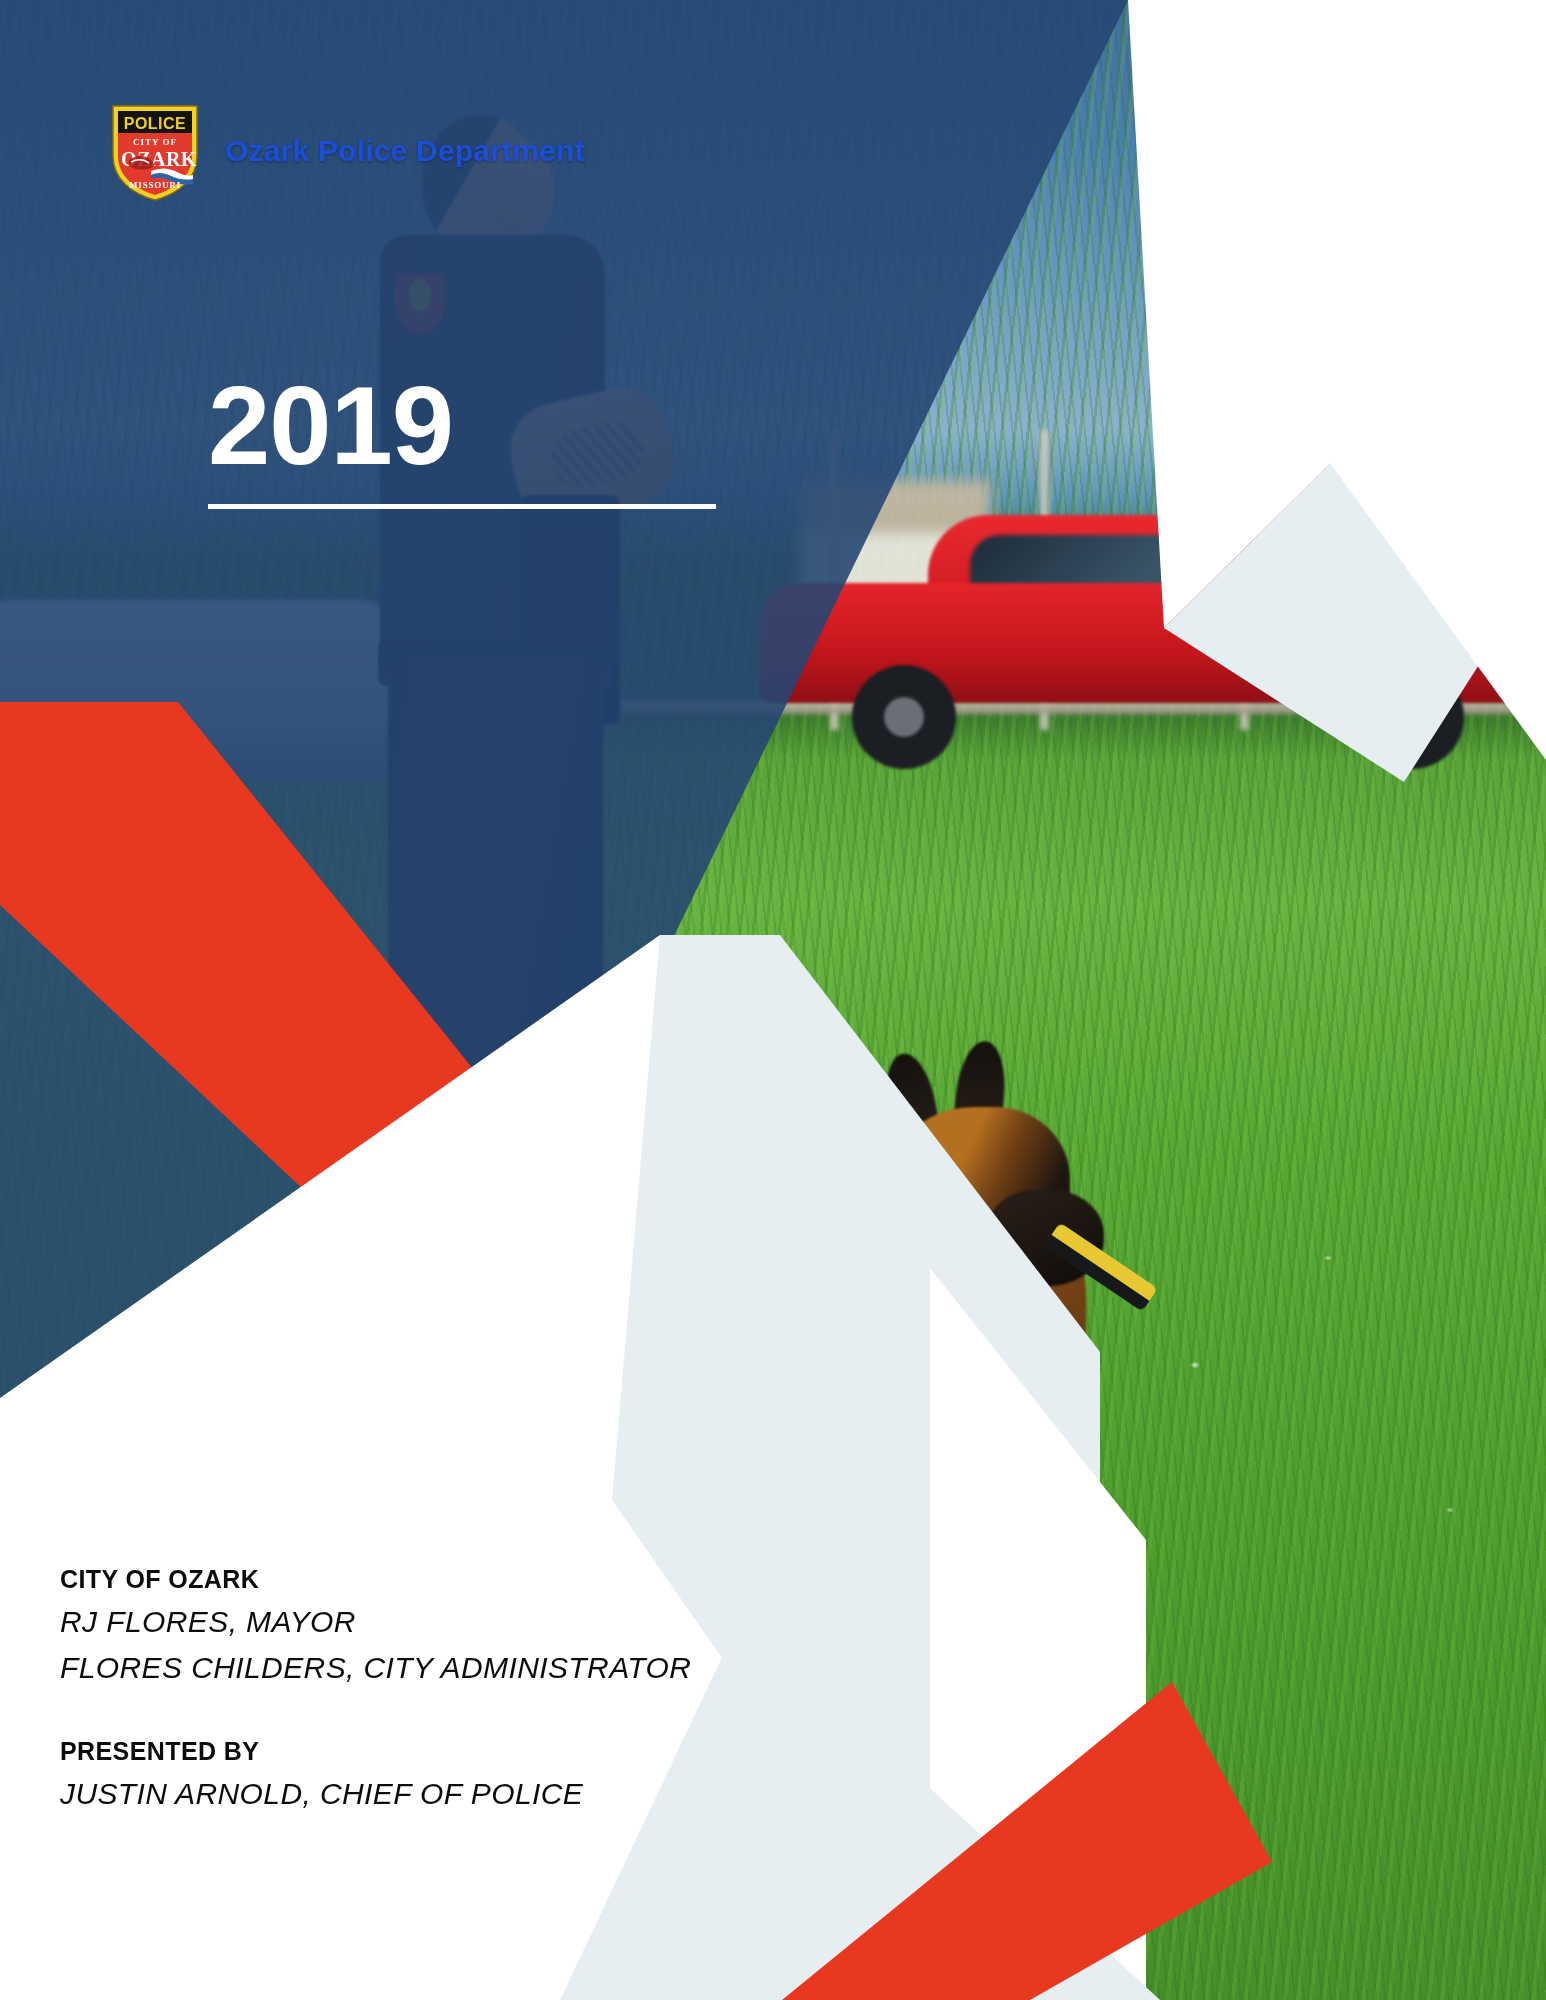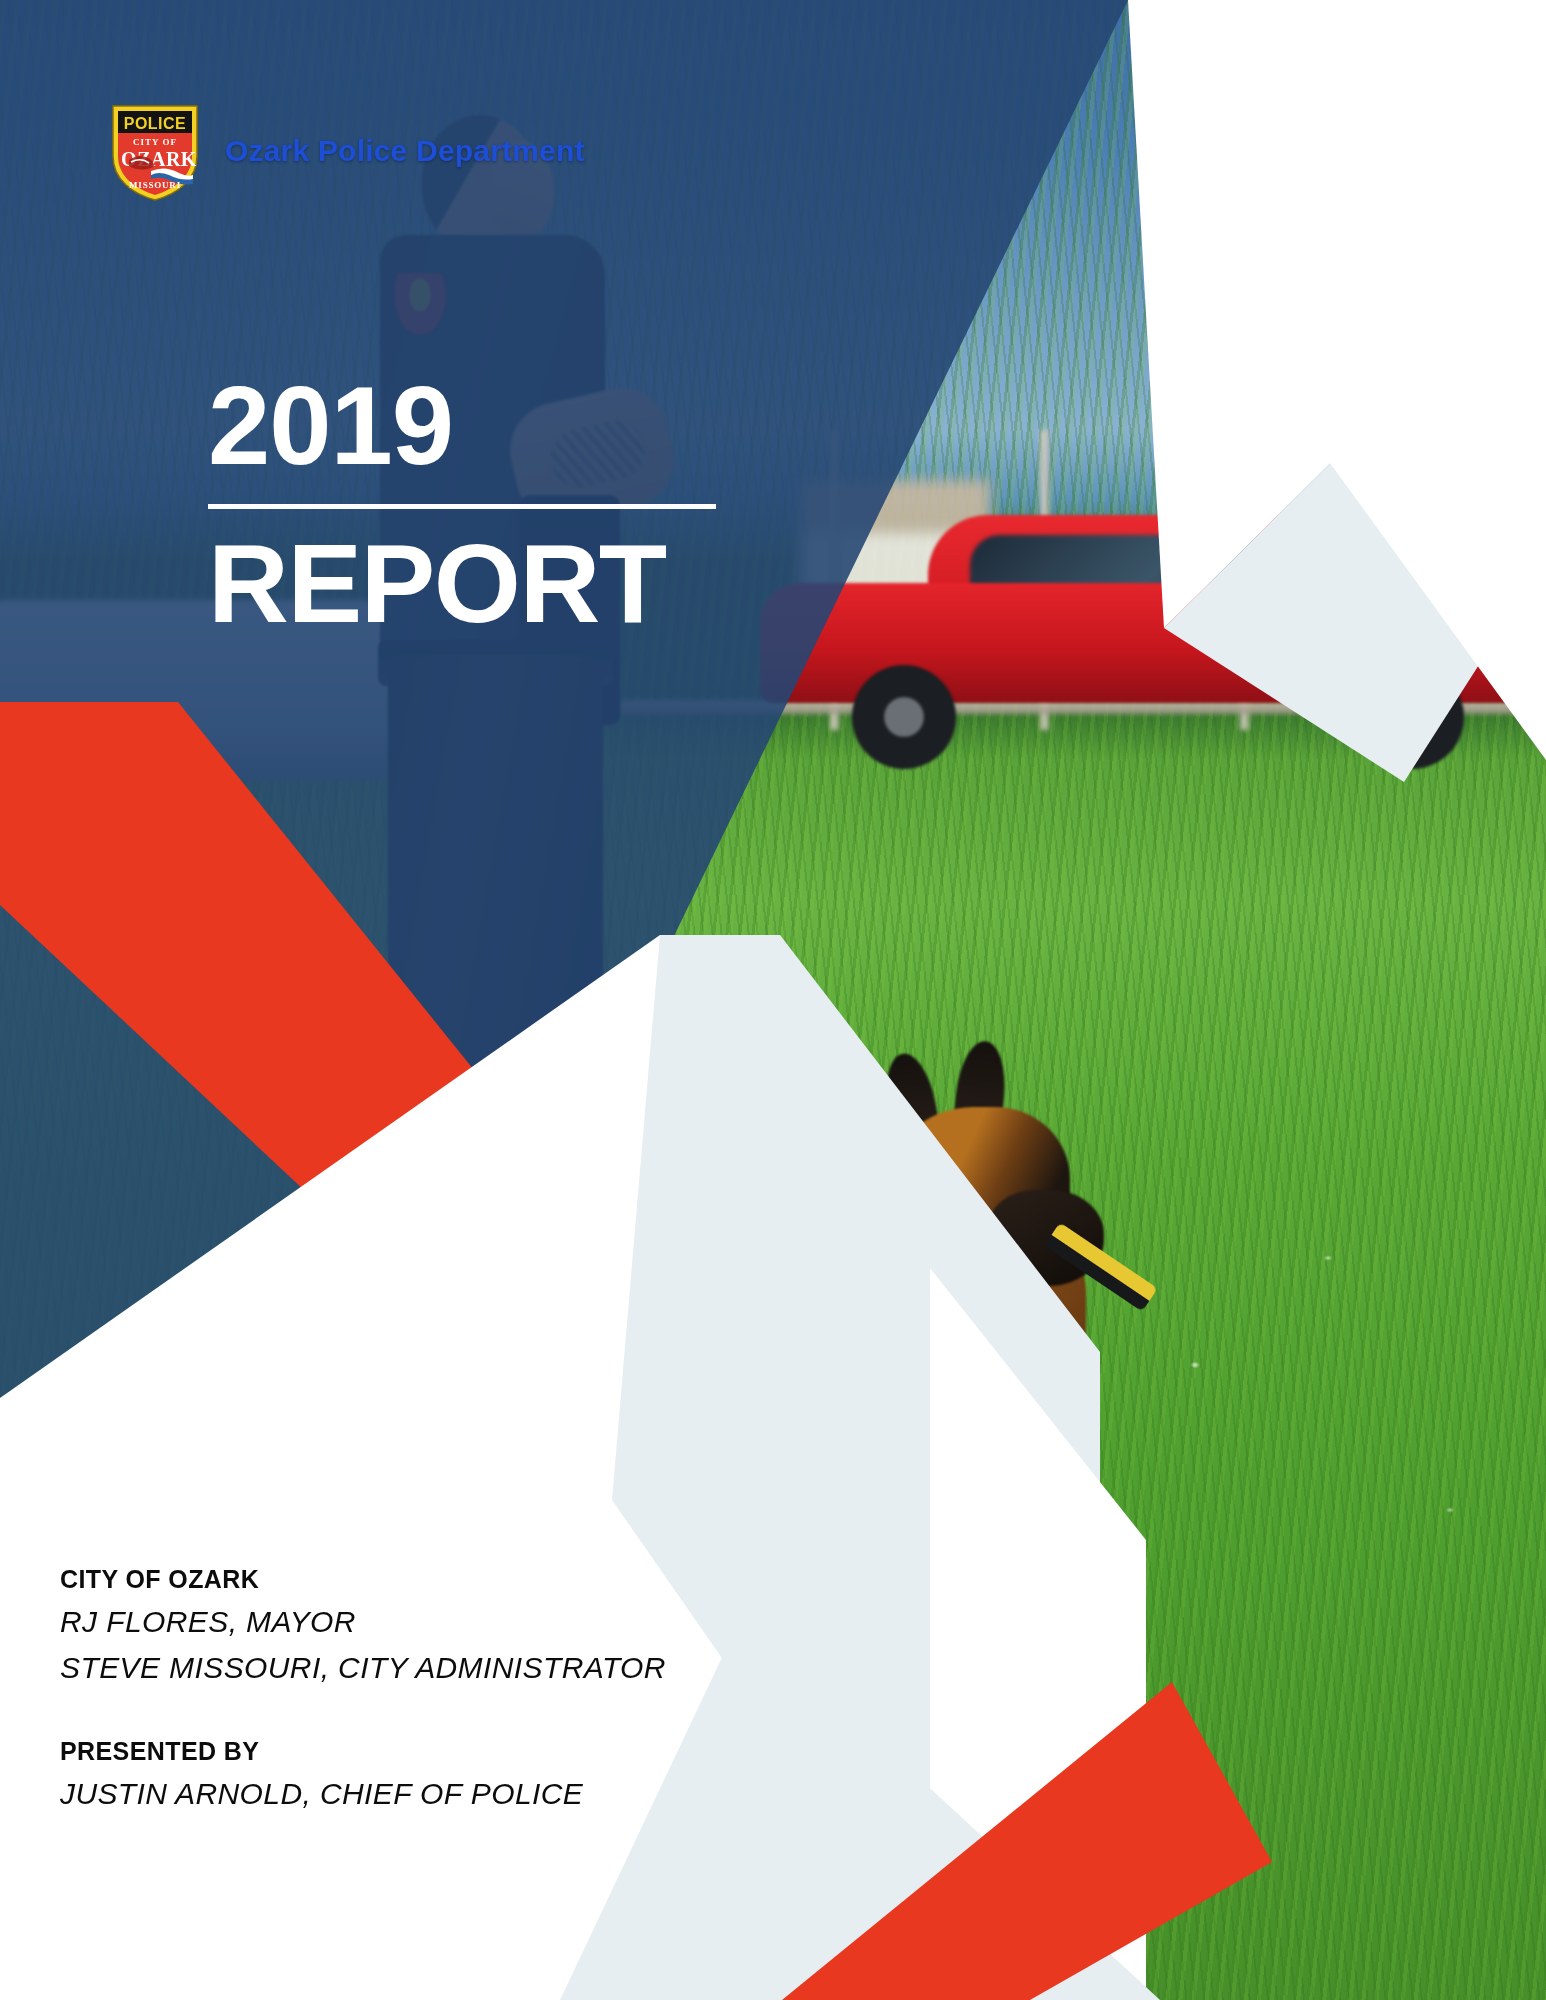--- a/index.html
+++ b/index.html
@@ -405,25 +405,24 @@
         <path d="M44 71 Q58 65 72 73 Q80 77 86 75 L86 79 Q74 81 62 75 Q52 71 44 75 Z" fill="#ffffff"></path>
         <text x="48" y="88" text-anchor="middle" font-family="Liberation Serif, serif" font-size="9" font-weight="700" fill="#ffffff" letter-spacing="0.8">MISSOURI</text>
       </svg>
     </div>
     <div class="dept-name">Ozark Police Department</div>
   </div>
 
   <div class="title-block">
     <div class="t-year">2019</div>
     <div class="t-rule"></div>
-    <div class="t-report">REPORT</div>
   </div>
 
   <div class="credits">
     <div class="cr-strong">CITY OF OZARK</div>
     <div class="cr-line">RJ FLORES, MAYOR</div>
-    <div class="cr-line">STEVE MISSOURI, CITY ADMINISTRATOR</div>
+    <div class="cr-line">FLORES CHILDERS, CITY ADMINISTRATOR</div>
     <div class="cr-gap"></div>
     <div class="cr-strong">PRESENTED BY</div>
     <div class="cr-line">JUSTIN ARNOLD, CHIEF OF POLICE</div>
   </div>
 
 </div>
 
 </body></html>

